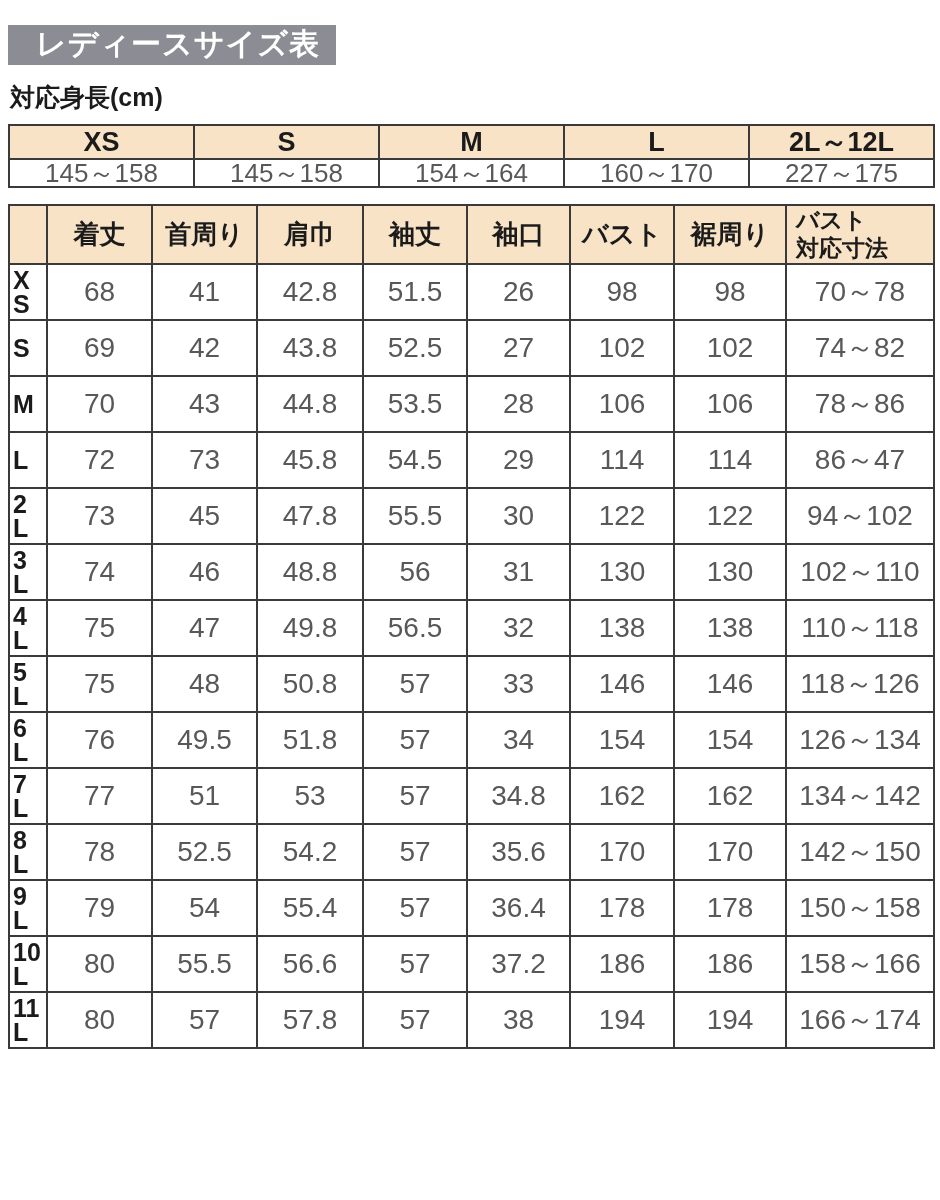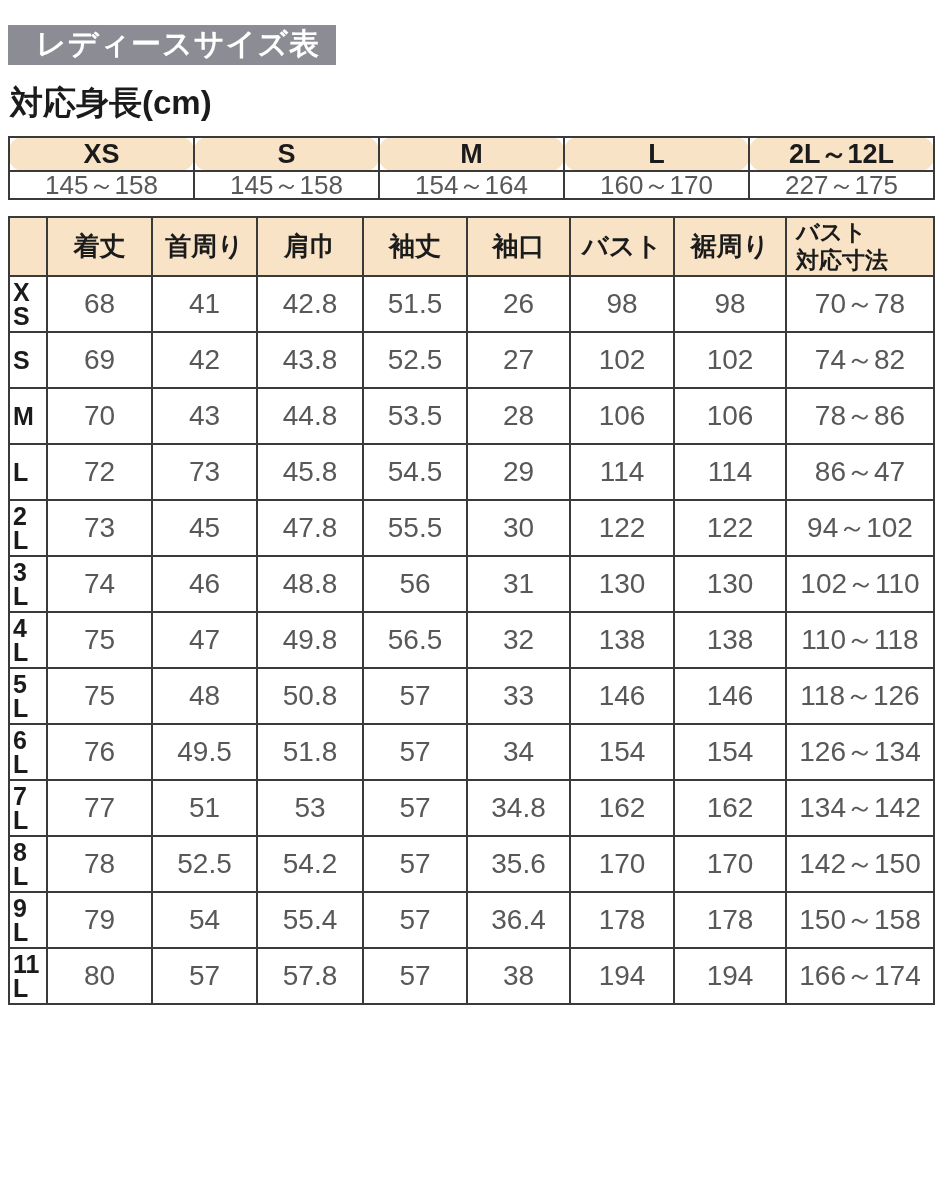--- a/index.html
+++ b/index.html
@@ -24,21 +24,21 @@
     background:var(--title-bg,#8C8C94);
     color:#ffffff;
     font-size:30px;
     font-weight:bold;
     line-height:1.2;
     padding:1px 16px 3px 28px;
     letter-spacing:1px;
   }
   .subtitle{
     margin:16px 0 0 10px;
-    font-size:33px;
+    font-size:25px;
     font-weight:bold;
     color:var(--header-text,#1B1B1B);
   }
   table{
     border-collapse:collapse;
     table-layout:fixed;
     margin-left:8px;
     width:925px;
   }
   th,td{
@@ -49,21 +49,20 @@
   }
   
   .height-table{margin-top:10px;}
   .height-table col{width:185px;}
   .height-table thead th{
     background:var(--header-bg,#F8E3C6);
     font-size:27px;
     font-weight:bold;
     height:34px;
     line-height:1;
-    border-radius:14px;
   }
   .height-table tbody td{
     font-size:26px;
     color:var(--value-text,#58585A);
     height:28px;
     line-height:1;
   }
   
   .size-table{margin-top:16px;}
   .size-table thead th{
@@ -286,20 +285,31 @@
           <td>79</td>
           <td>54</td>
           <td>55.4</td>
           <td>57</td>
           <td>36.4</td>
           <td>178</td>
           <td>178</td>
           <td>150～158</td>
         </tr>
         <tr>
+          <th class="size-label">10<br>L</th>
+          <td>80</td>
+          <td>55.5</td>
+          <td>56.6</td>
+          <td>57</td>
+          <td>37.2</td>
+          <td>186</td>
+          <td>186</td>
+          <td>158～166</td>
+        </tr>
+        <tr>
           <th class="size-label">11<br>L</th>
           <td>80</td>
           <td>57</td>
           <td>57.8</td>
           <td>57</td>
           <td>38</td>
           <td>194</td>
           <td>194</td>
           <td>166～174</td>
         </tr>

